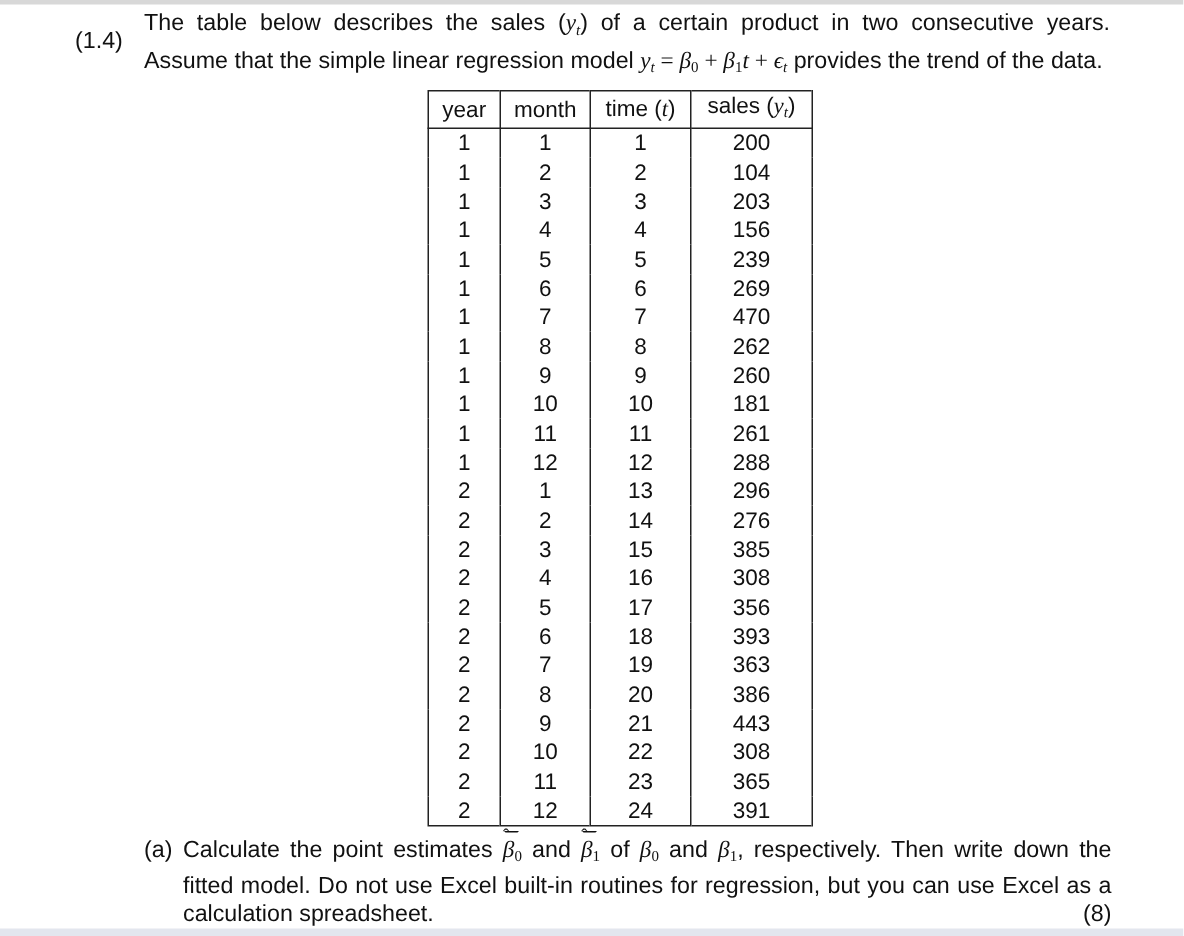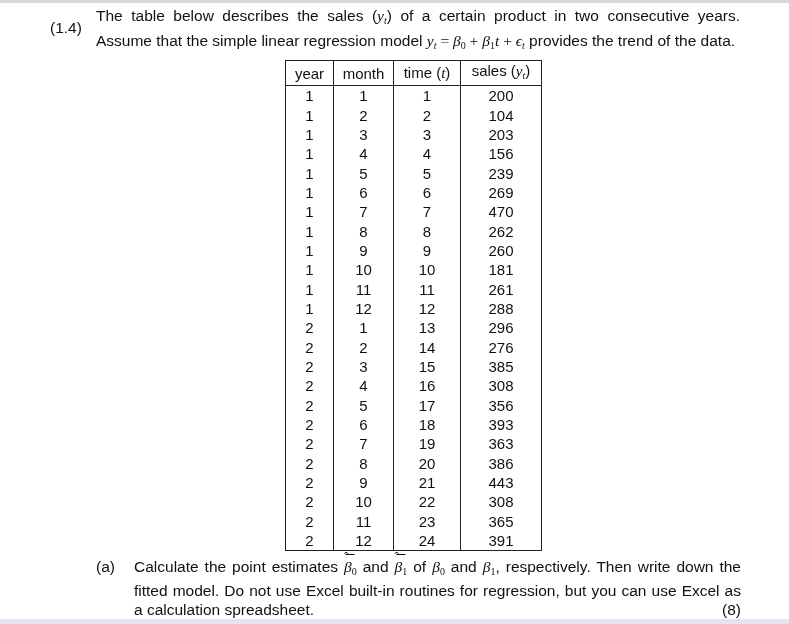--- a/index.html
+++ b/index.html
@@ -39,21 +39,21 @@
     table.data td.c-year { width: 47px; }
     table.data td.c-month { width: 59px; }
     table.data td.c-time { width: 66px; }
     table.data td.c-sales { width: 80px; }
 
     .part {
       position: absolute; left: 96px; top: 557px; width: 645px;
       font-size: 15.5px; line-height: 19px;
     }
     .part .label { position: absolute; left: 0; top: 0; }
-    .part .text { margin-left: 38px; text-align: justify; }
+    .part .text { margin-left: 26px; text-align: justify; }
     .part .points { position: absolute; right: 0; bottom: 0; }
   </style>
 </head>
 <body>
 
 <div class="top-rule"></div>
 
 <div class="problem">
   <span class="num">(1.4)</span>
   <div class="text"><span>The table below describes the sales (</span><span class="math"><span>y</span><sub>t</sub></span><span>) of a certain product in two consecutive years. Assume that the simple linear regression model </span><span class="math"><span>y</span><sub>t</sub><span class="upright"> = </span><span>β</span><sub class="upright">0</sub><span class="upright"> + </span><span>β</span><sub class="upright">1</sub><span>t</span><span class="upright"> + </span><span>ϵ</span><sub>t</sub></span><span> provides the trend of the data.</span></div>

